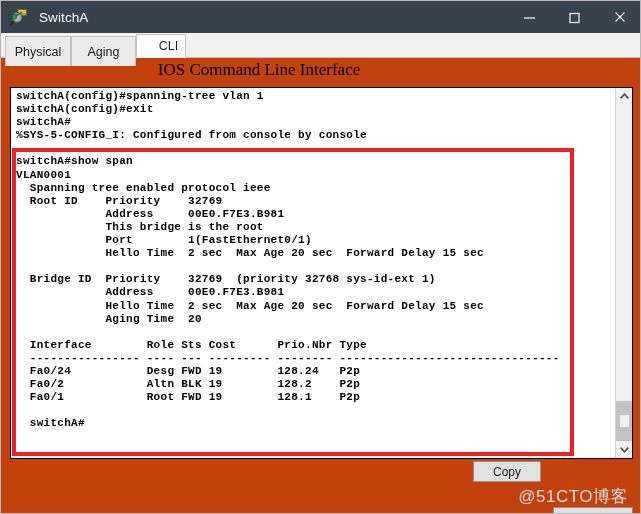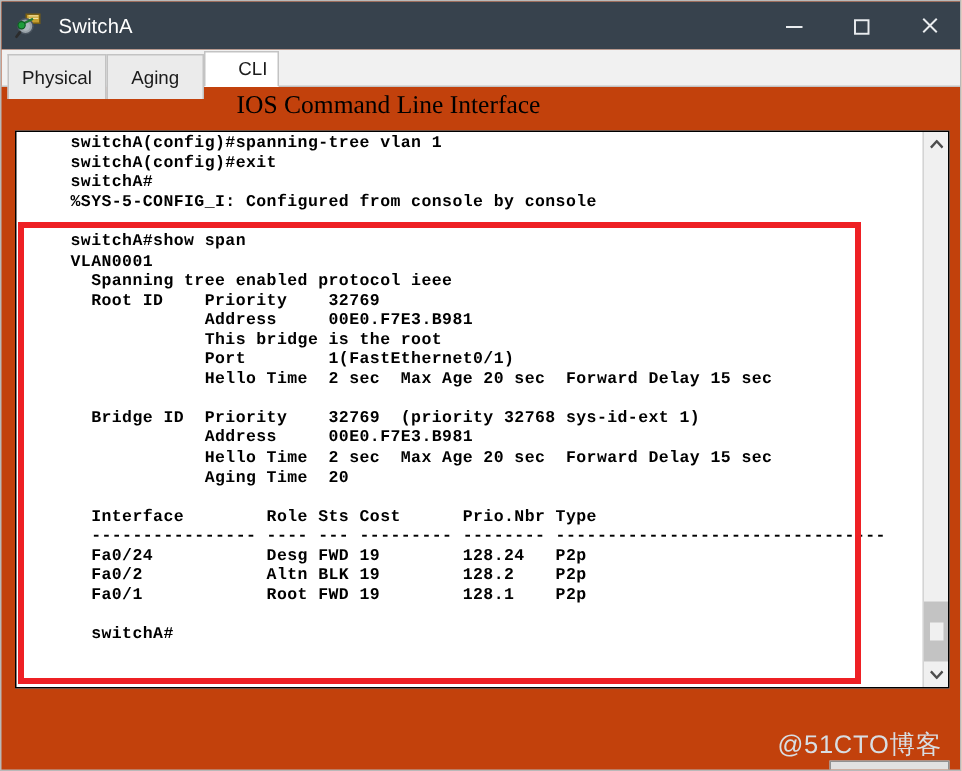--- a/index.html
+++ b/index.html
@@ -107,21 +107,20 @@
     position: absolute;
     left: 5px; top: 2px;
     width: 590px;
     font-family: "Liberation Mono", "DejaVu Sans Mono", monospace;
     font-size: 11px;
     line-height: 13.1px;
     color: #000000;
     white-space: pre;
     letter-spacing: 0.28px;
     font-weight: bold;
-    padding-left: 31px;
   }
 
   
   .scrollbar {
     position: absolute;
     right: 0; top: 0;
     width: 17px; height: 370px;
     background: #f0f0f0;
     border-left: 1px solid #d4d4d4;
   }
@@ -273,17 +272,18 @@
       <div class="sb-arrow down">
         <svg width="9" height="7" viewBox="0 0 9 7">
             <path d="M0.6 1.6 L4.5 5.8 L8.4 1.6" fill="none" stroke="#4d4d4d" stroke-width="1.6"></path>
           </svg>
       </div>
     </div>
   </div>
 
   <div class="redbox"></div>
 
+  <div class="btn" id="btn-copy">Copy</div>
   <div class="btn" id="btn-paste">Paste</div>
 
   <div class="watermark">@51CTO博客</div>
 
 </div>
 
 </body></html>

